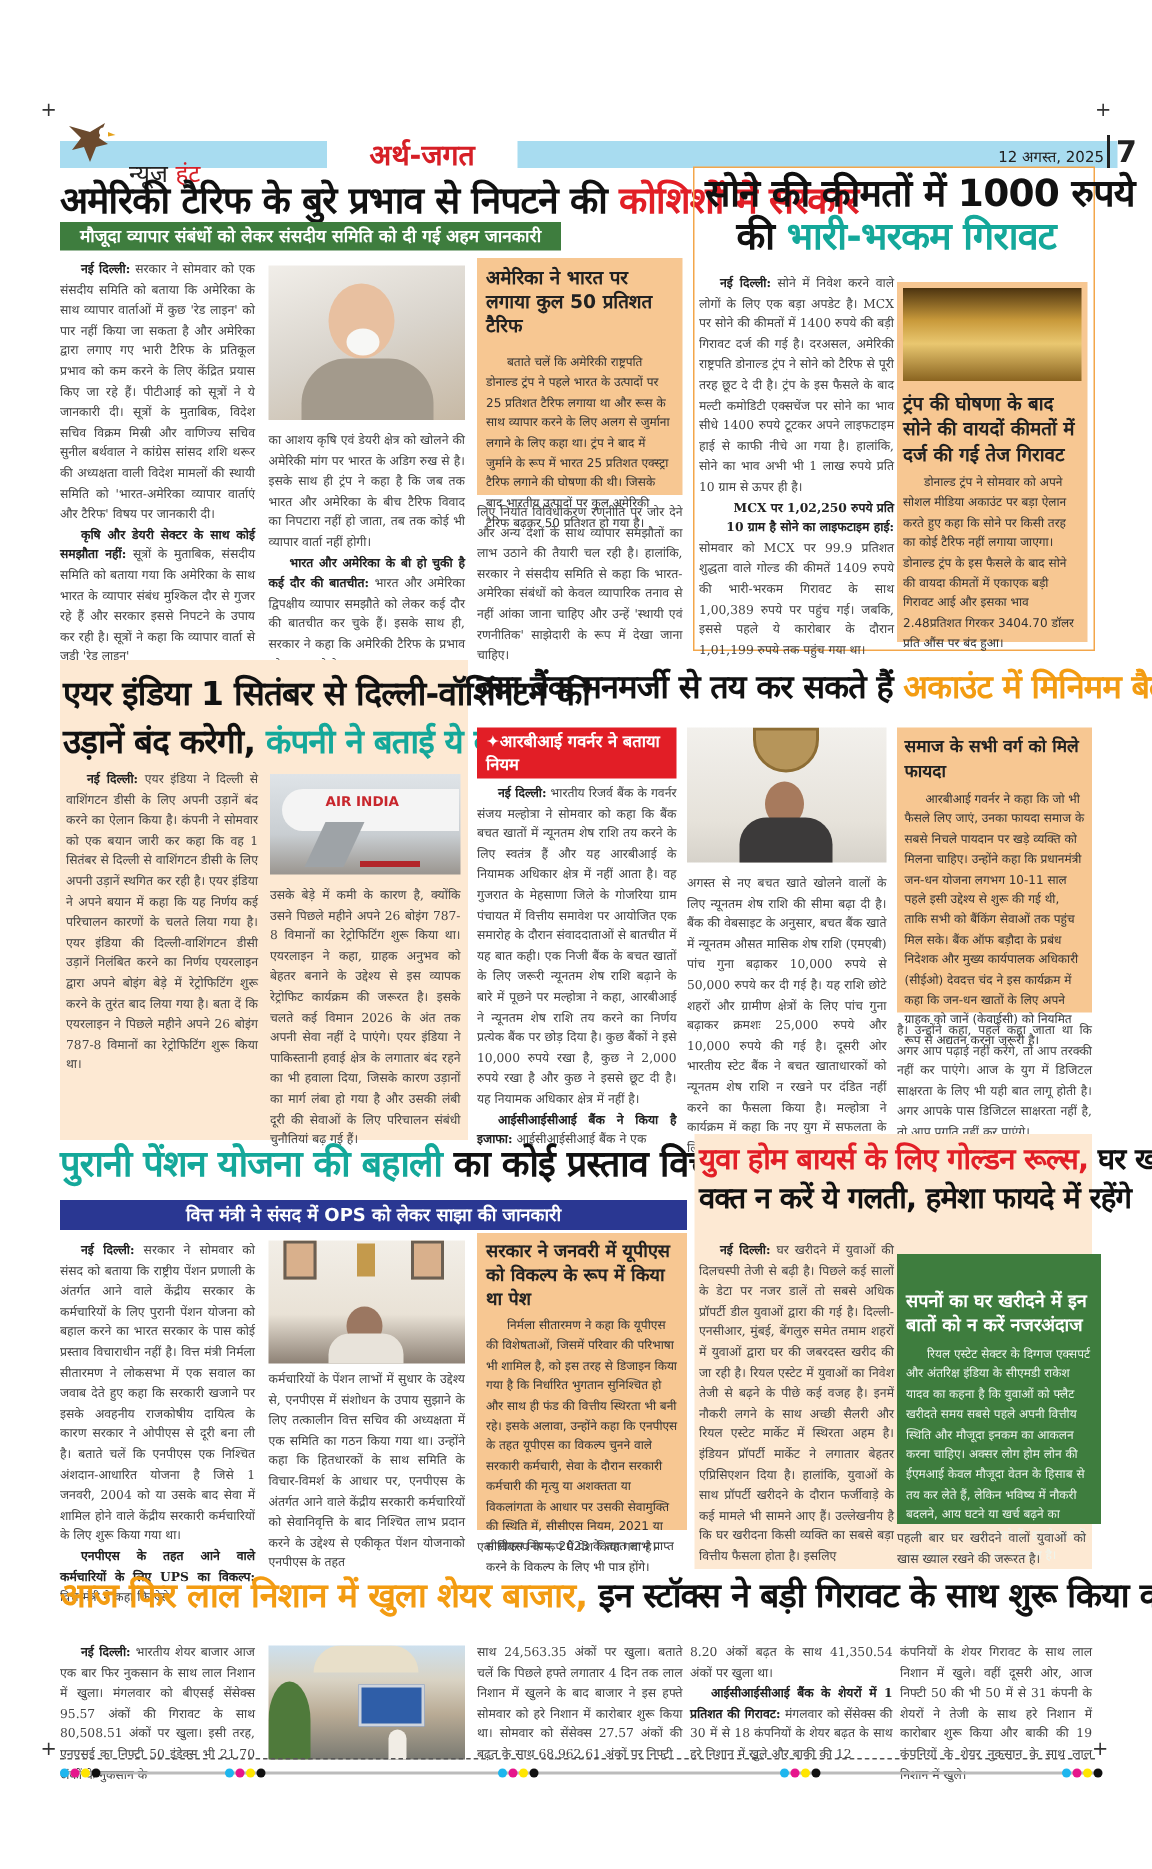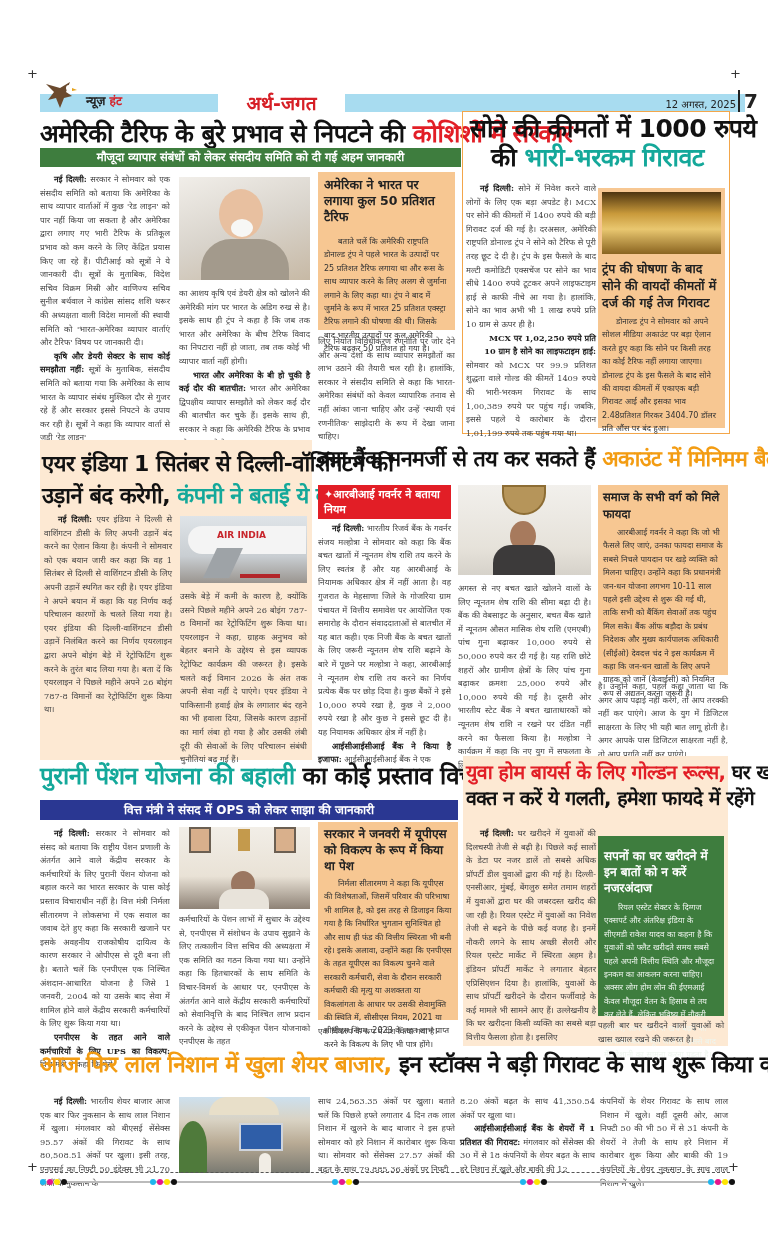--- a/index.html
+++ b/index.html
@@ -4,21 +4,21 @@
 <style>
 *{box-sizing:border-box;margin:0;padding:0}
 body{width:768px;height:1246px;background:#fff;font-family:"DejaVu Serif",serif;color:#333;position:relative;overflow:hidden}
 .abs{position:absolute}
 .cross{position:absolute;font-family:"DejaVu Sans",sans-serif;font-size:13px;color:#333;line-height:1}
 
 .mast{position:absolute;left:40px;top:92px;width:718px;height:26px}
 .mast .band1{position:absolute;left:0;top:2px;width:178px;height:18px;background:#a8dcf0}
 .mast .band2{position:absolute;left:305px;top:2px;width:400px;height:18px;background:#a8dcf0}
 .mast .logo-bird{position:absolute;left:2px;top:-14px;width:40px;height:34px}
-.mast .brand{position:absolute;left:46px;top:0;font-family:"DejaVu Sans",sans-serif;font-weight:bold;font-size:12px;color:#222;white-space:nowrap}
+.mast .brand{position:absolute;left:46px;top:12px;font-family:"DejaVu Sans",sans-serif;font-weight:normal;font-size:16px;color:#222;white-space:nowrap}
 .mast .brand .red{color:#d61f26}
 .mast .section{position:absolute;left:178px;top:-2px;width:127px;text-align:center;font-family:"DejaVu Sans",sans-serif;font-weight:bold;font-size:19px;color:#d61f26;white-space:nowrap}
 .mast .date{position:absolute;right:22px;top:5px;font-family:"DejaVu Sans",sans-serif;font-size:10px;color:#222}
 .mast .pageno{position:absolute;right:0;top:-2px;font-family:"DejaVu Sans",sans-serif;font-weight:bold;font-size:20px;color:#222;border-left:2px solid #222;padding-left:4px;line-height:22px}
 
 .hl{font-family:"DejaVu Sans",sans-serif;font-weight:bold;color:#111;letter-spacing:-0.5px;line-height:1.15;white-space:nowrap}
 .red{color:#e21e26}.teal{color:#14a89a}.orange{color:#f39c12}
 .body-text{font-family:"DejaVu Serif",serif;font-size:8.2px;line-height:13.6px;color:#444;text-align:justify;text-indent:14px}
 .body-text b{color:#222}
 .sbox{font-family:"DejaVu Sans",sans-serif}
@@ -46,21 +46,21 @@
     <circle cx="27" cy="10" r="3" fill="#fff"></circle>
     <path d="M30 10 L35 12 L30 13 Z" fill="#e5a21b"></path>
   </svg>
   <div class="brand"><span>न्यूज़</span> <span class="red">हंट</span></div>
   <div class="section">अर्थ-जगत</div>
   <div class="date">12 अगस्त, 2025</div>
   <div class="pageno">7</div>
 </div>
 
 <div class="abs hl" style="left:40px;top:120px;font-size:24.5px"><span>अमेरिकी टैरिफ के बुरे प्रभाव से निपटने की</span> <span class="red">कोशिशों में सरकार</span></div>
-<div class="abs strip" style="left:40px;top:148px;width:421px;height:19px;background:#3e7d3e;font-size:11.5px;font-weight:bold;line-height:19px">मौजूदा व्यापार संबंधों को लेकर संसदीय समिति को दी गई अहम जानकारी</div>
+<div class="abs strip" style="left:40px;top:148px;width:334px;height:19px;background:#3e7d3e;font-size:11.5px;font-weight:bold;line-height:19px">मौजूदा व्यापार संबंधों को लेकर संसदीय समिति को दी गई अहम जानकारी</div>
 
 <div class="abs body-text" style="left:40px;top:173px;width:130px">
   <p><b>नई दिल्ली:</b> <span>सरकार ने सोमवार को एक संसदीय समिति को बताया कि अमेरिका के साथ व्यापार वार्ताओं में कुछ 'रेड लाइन' को पार नहीं किया जा सकता है और अमेरिका द्वारा लगाए गए भारी टैरिफ के प्रतिकूल प्रभाव को कम करने के लिए केंद्रित प्रयास किए जा रहे हैं। पीटीआई को सूत्रों ने ये जानकारी दी। सूत्रों के मुताबिक, विदेश सचिव विक्रम मिस्री और वाणिज्य सचिव सुनील बर्थवाल ने कांग्रेस सांसद शशि थरूर की अध्यक्षता वाली विदेश मामलों की स्थायी समिति को 'भारत-अमेरिका व्यापार वार्ताएं और टैरिफ' विषय पर जानकारी दी।</span></p>
   <p><b>कृषि और डेयरी सेक्टर के साथ कोई समझौता नहीं:</b> <span>सूत्रों के मुताबिक, संसदीय समिति को बताया गया कि अमेरिका के साथ भारत के व्यापार संबंध मुश्किल दौर से गुजर रहे हैं और सरकार इससे निपटने के उपाय कर रही है। सूत्रों ने कहा कि व्यापार वार्ता से जुड़ी 'रेड लाइन'</span></p>
 </div>
 <div class="photo" style="left:179px;top:177px;width:131px;height:103px;background:linear-gradient(160deg,#f1eee9 0%,#d9d4cc 50%,#c7b9a5 100%)">
   <div style="position:absolute;left:40px;top:12px;width:44px;height:50px;border-radius:50%;background:#e8c0a0"></div>
   <div style="position:absolute;left:52px;top:42px;width:22px;height:18px;border-radius:50%;background:#f7f7f5"></div>
   <div style="position:absolute;left:22px;top:62px;width:88px;height:48px;border-radius:30px 30px 0 0;background:#a39a8c"></div>
 </div>
@@ -145,37 +145,37 @@
 <div class="abs body-text" style="left:318px;top:1025px;width:140px;text-indent:0">एक विकल्प के रूप में पेश किया गया है।</div>
 
 <div class="abs" style="left:463px;top:756px;width:265px;height:290px;background:#fde9d3"></div>
 <div class="abs hl" style="left:466px;top:760px;font-size:19.5px;line-height:26px">
   <div><span class="red">युवा होम बायर्स के लिए गोल्डन रूल्स,</span> <span>घर खरीदते</span></div>
   <div>वक्त न करें ये गलती, हमेशा फायदे में रहेंगे</div>
 </div>
 <div class="abs body-text" style="left:466px;top:827px;width:130px">
   <p><b>नई दिल्ली:</b> <span>घर खरीदने में युवाओं की दिलचस्पी तेजी से बढ़ी है। पिछले कई सालों के डेटा पर नजर डालें तो सबसे अधिक प्रॉपर्टी डील युवाओं द्वारा की गई है। दिल्ली-एनसीआर, मुंबई, बेंगलुरु समेत तमाम शहरों में युवाओं द्वारा घर की जबरदस्त खरीद की जा रही है। रियल एस्टेट में युवाओं का निवेश तेजी से बढ़ने के पीछे कई वजह है। इनमें नौकरी लगने के साथ अच्छी सैलरी और रियल एस्टेट मार्केट में स्थिरता अहम है। इंडियन प्रॉपर्टी मार्केट ने लगातार बेहतर एप्रिसिएशन दिया है। हालांकि, युवाओं के साथ प्रॉपर्टी खरीदने के दौरान फर्जीवाड़े के कई मामले भी सामने आए हैं। उल्लेखनीय है कि घर खरीदना किसी व्यक्ति का सबसे बड़ा वित्तीय फैसला होता है। इसलिए</span></p>
 </div>
-<div class="abs sbox" style="left:598px;top:836px;width:126px;height:180px;background:#3e7d3e;padding:12px 6px">
+<div class="abs sbox" style="left:598px;top:836px;width:136px;height:180px;background:#3e7d3e;padding:23px 6px">
   <div class="t" style="color:#fff;font-size:12px;line-height:16px">सपनों का घर खरीदने में इन बातों को न करें नजरअंदाज</div>
   <div class="p" style="color:#eef5ee;margin-top:5px">रियल एस्टेट सेक्टर के दिग्गज एक्सपर्ट और अंतरिक्ष इंडिया के सीएमडी राकेश यादव का कहना है कि युवाओं को फ्लैट खरीदते समय सबसे पहले अपनी वित्तीय स्थिति और मौजूदा इनकम का आकलन करना चाहिए। अक्सर लोग होम लोन की ईएमआई केवल मौजूदा वेतन के हिसाब से तय कर लेते हैं, लेकिन भविष्य में नौकरी बदलने, आय घटने या खर्च बढ़ने का आकलन करना भूल जाते हैं। इससे बाद में परेशानी का सामना करना पड़ता है।</div>
 </div>
 <div class="abs body-text" style="left:598px;top:1019px;width:126px;text-indent:0">पहली बार घर खरीदने वालों युवाओं को खास ख्याल रखने की जरूरत है।</div>
 
 <div class="abs hl" style="left:40px;top:1052px;font-size:22.5px"><span class="orange">आज फिर लाल निशान में खुला शेयर बाजार,</span> <span>इन स्टॉक्स ने बड़ी गिरावट के साथ शुरू किया कारोबार</span></div>
 <div class="abs body-text" style="left:40px;top:1095px;width:130px">
   <p><b>नई दिल्ली:</b> <span>भारतीय शेयर बाजार आज एक बार फिर नुकसान के साथ लाल निशान में खुला। मंगलवार को बीएसई सेंसेक्स 95.57 अंकों की गिरावट के साथ 80,508.51 अंकों पर खुला। इसी तरह, एनएसई का निफ्टी 50 इंडेक्स भी 21.70 अंकों के नुकसान के</span></p>
 </div>
 <div class="photo" style="left:179px;top:1097px;width:131px;height:76px;background:linear-gradient(180deg,#cde0ee 0%,#d9d3c4 30%,#b9ab95 60%,#7a7a72 100%)">
   <div style="position:absolute;left:30px;top:0;width:70px;height:18px;border-radius:30px 30px 0 0;background:#e8dfc9"></div>
   <div style="position:absolute;left:60px;top:26px;width:44px;height:28px;background:#2f5ea8;border:2px solid #cfd4dc"></div>
   <div style="position:absolute;left:0;top:24px;width:28px;height:52px;background:#4f7a3b;border-radius:50% 50% 0 0"></div>
   <div style="position:absolute;left:80px;top:56px;width:12px;height:20px;border-radius:6px 6px 0 0;background:#f1ede5"></div>
 </div>
-<div class="abs body-text" style="left:318px;top:1095px;width:137px;text-indent:0">साथ 24,563.35 अंकों पर खुला। बताते चलें कि पिछले हफ्ते लगातार 4 दिन तक लाल निशान में खुलने के बाद बाजार ने इस हफ्ते सोमवार को हरे निशान में कारोबार शुरू किया था। सोमवार को सेंसेक्स 27.57 अंकों की बढ़त के साथ 79,885.36 अंकों पर निफ्टी</div>
+<div class="abs body-text" style="left:318px;top:1095px;width:137px;text-indent:0">साथ 24,563.35 अंकों पर खुला। बताते चलें कि पिछले हफ्ते लगातार 4 दिन तक लाल निशान में खुलने के बाद बाजार ने इस हफ्ते सोमवार को हरे निशान में कारोबार शुरू किया था। सोमवार को सेंसेक्स 27.57 अंकों की बढ़त के साथ 68,962.61 अंकों पर निफ्टी</div>
 <div class="abs body-text" style="left:460px;top:1095px;width:135px">
   <p style="text-indent:0">8.20 अंकों बढ़त के साथ 41,350.54 अंकों पर खुला था।</p>
   <p><b>आईसीआईसीआई बैंक के शेयरों में 1 प्रतिशत की गिरावट:</b> <span>मंगलवार को सेंसेक्स की 30 में से 18 कंपनियों के शेयर बढ़त के साथ हरे निशान में खुले और बाकी की 12</span></p>
 </div>
 <div class="abs body-text" style="left:600px;top:1095px;width:128px;text-indent:0">कंपनियों के शेयर गिरावट के साथ लाल निशान में खुले। वहीं दूसरी ओर, आज निफ्टी 50 की भी 50 में से 31 कंपनी के शेयरों ने तेजी के साथ हरे निशान में कारोबार शुरू किया और बाकी की 19 कंपनियों के शेयर नुकसान के साथ लाल निशान में खुले।</div>
 
 <div class="abs" style="left:40px;top:1172px;width:690px;border-top:1px dashed #555"></div>
 <div class="regline" style="top:1181px;width:690px"></div>
 <div class="cmyk" style="left:40px;top:1179px">
     <i style="background:#1eb6ee"></i>

